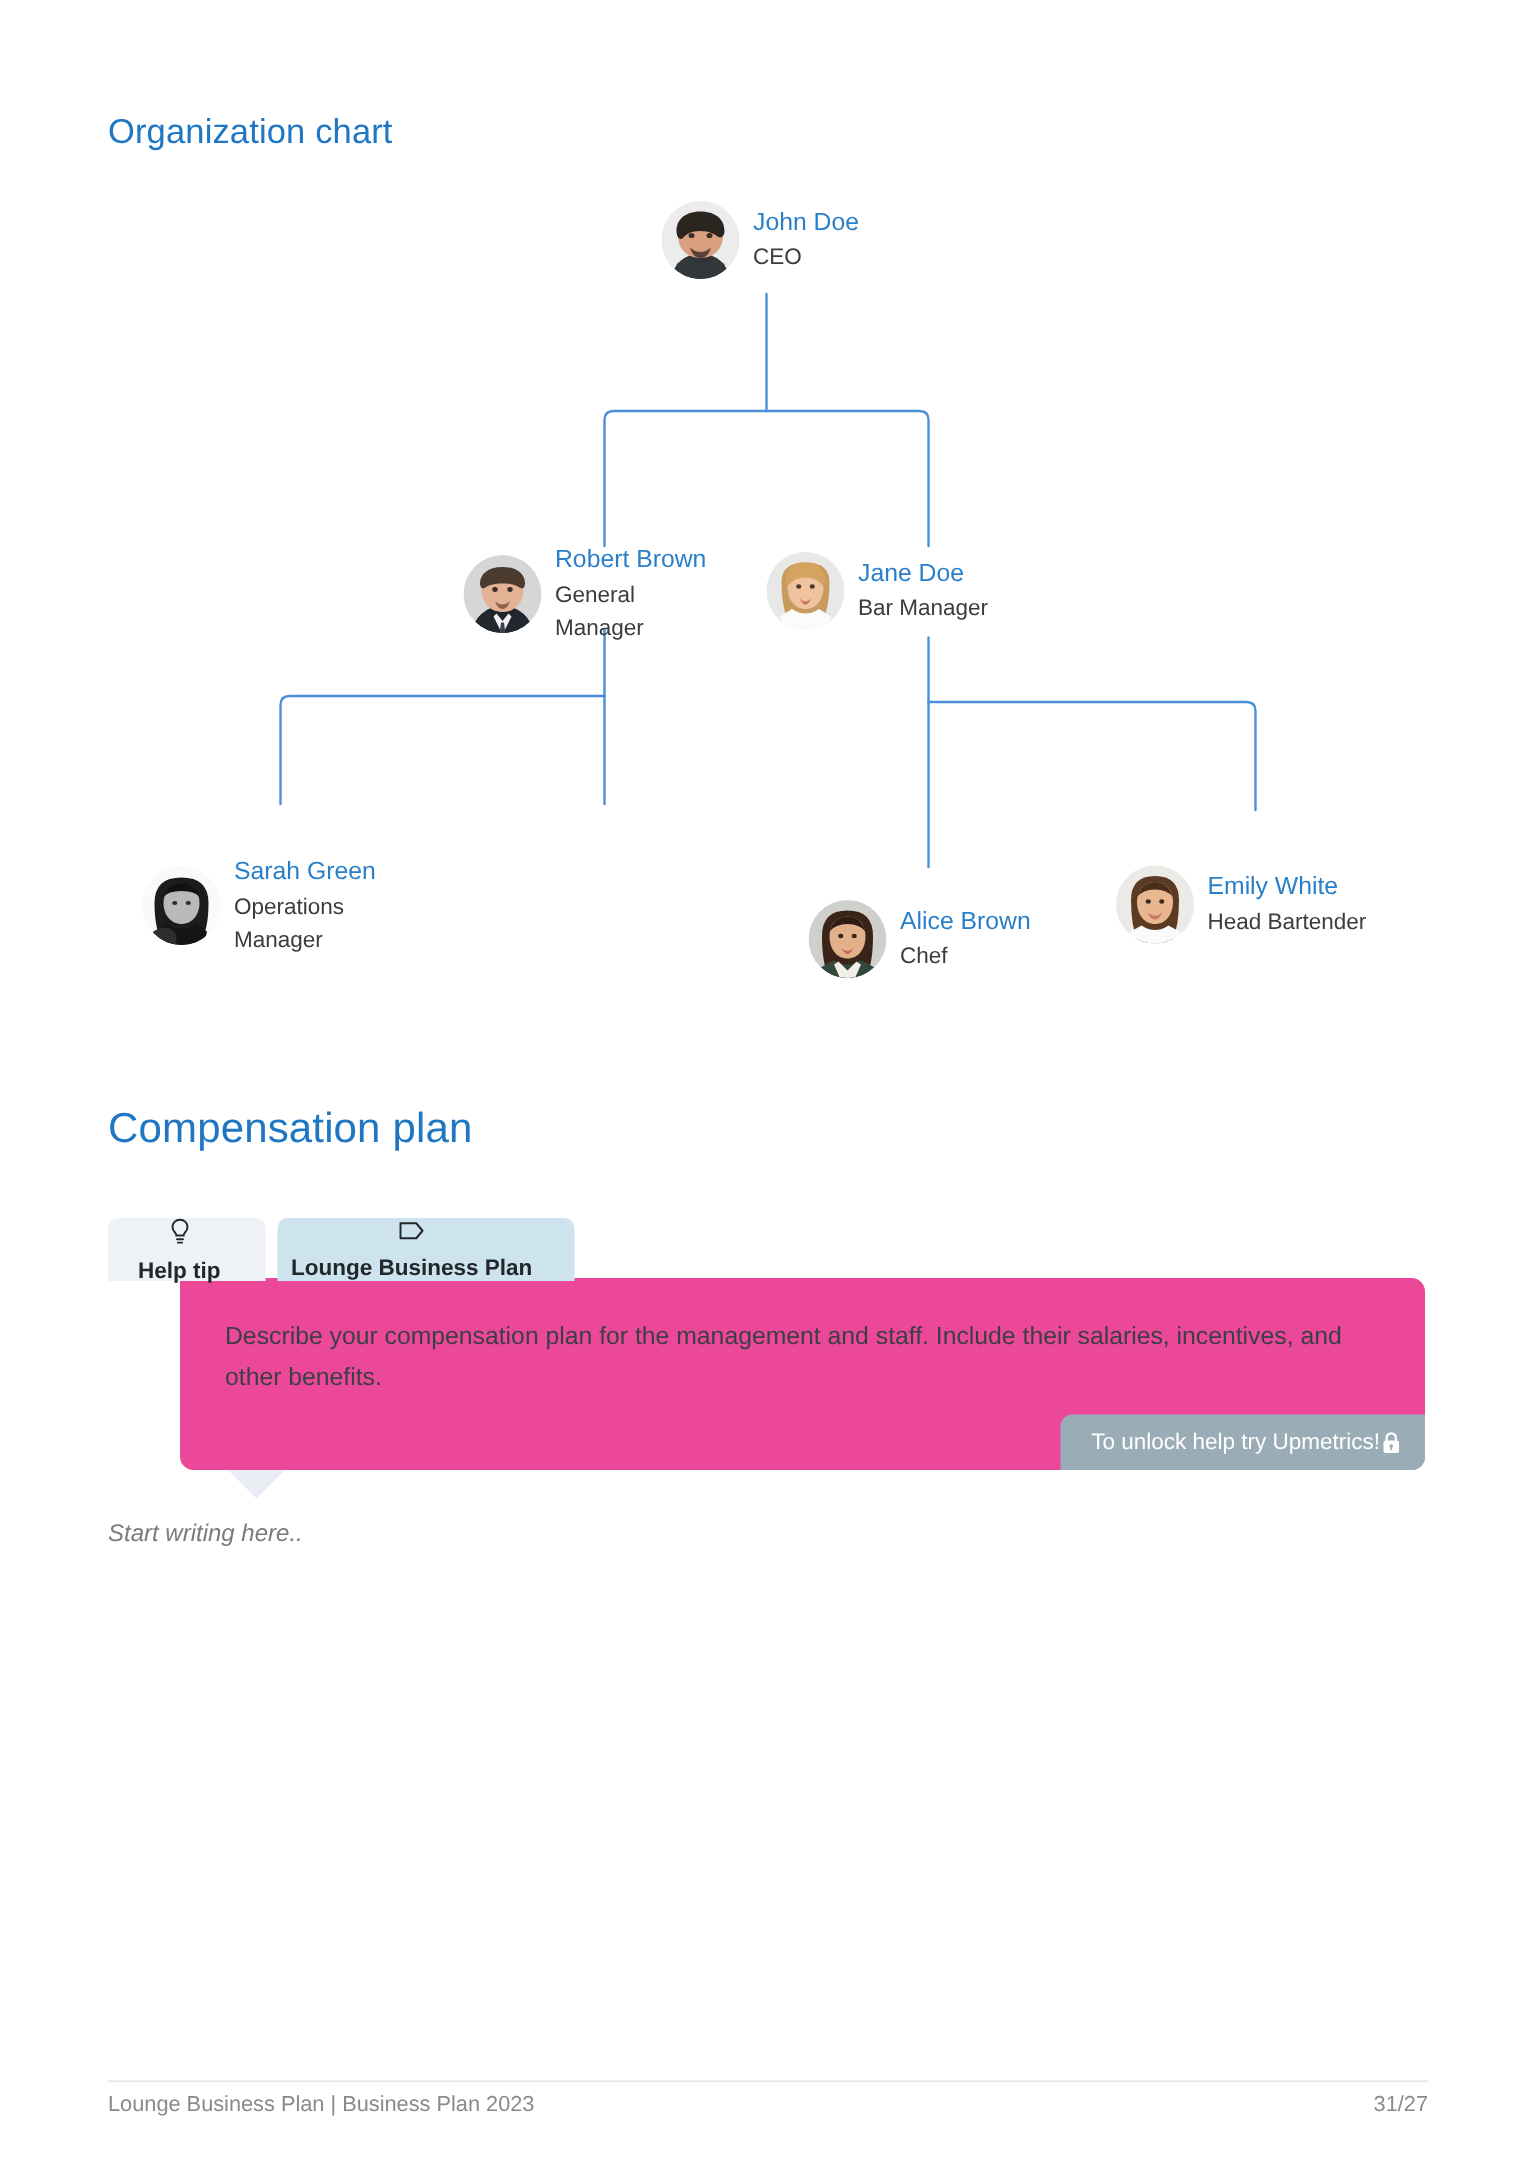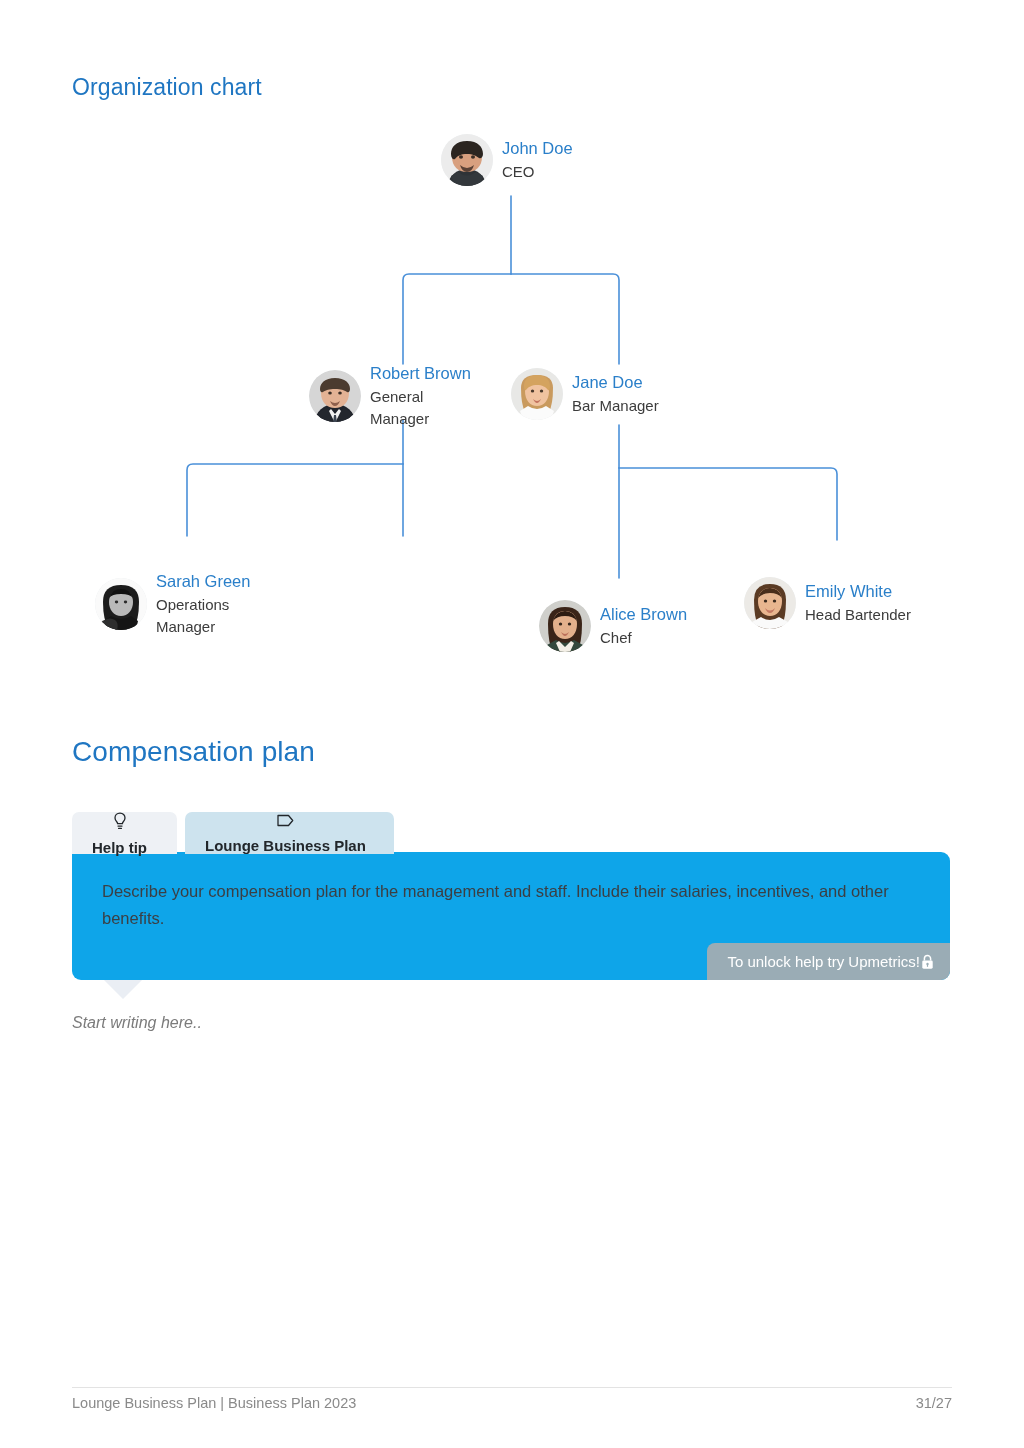--- a/index.html
+++ b/index.html
@@ -128,41 +128,42 @@
     flex-direction: column;
   }
   .tab-help {
     background: #eef1f5;
     padding-left: 20px;
     padding-right: 30px;
   }
   .tab-plan {
     background: #cde3ee;
     margin-left: 8px;
-    padding-left: 20px;
+    padding-left: 9px;
     padding-right: 28px;
   }
   .tab-icon {
     display: inline-flex;
     align-items: center;
     justify-content: center;
     width: 17px;
     height: 18px;
   }
 
   .tipbox {
     position: relative;
-    background: #0ea5e9;
+    background: #ec4899;
     border-radius: 9px;
     border-top-left-radius: 0;
     padding: 26px 30px 18px 30px;
     box-sizing: border-box;
     min-height: 128px;
     margin-top: -2px;
     z-index: 1;
+    margin-left: 48px;
   }
   .tipbox-text {
     font-size: 16.5px;
     line-height: 1.65;
     color: #3b3f44;
     max-width: 790px;
   }
   .tip-arrow {
     position: absolute;
     left: 32px;

